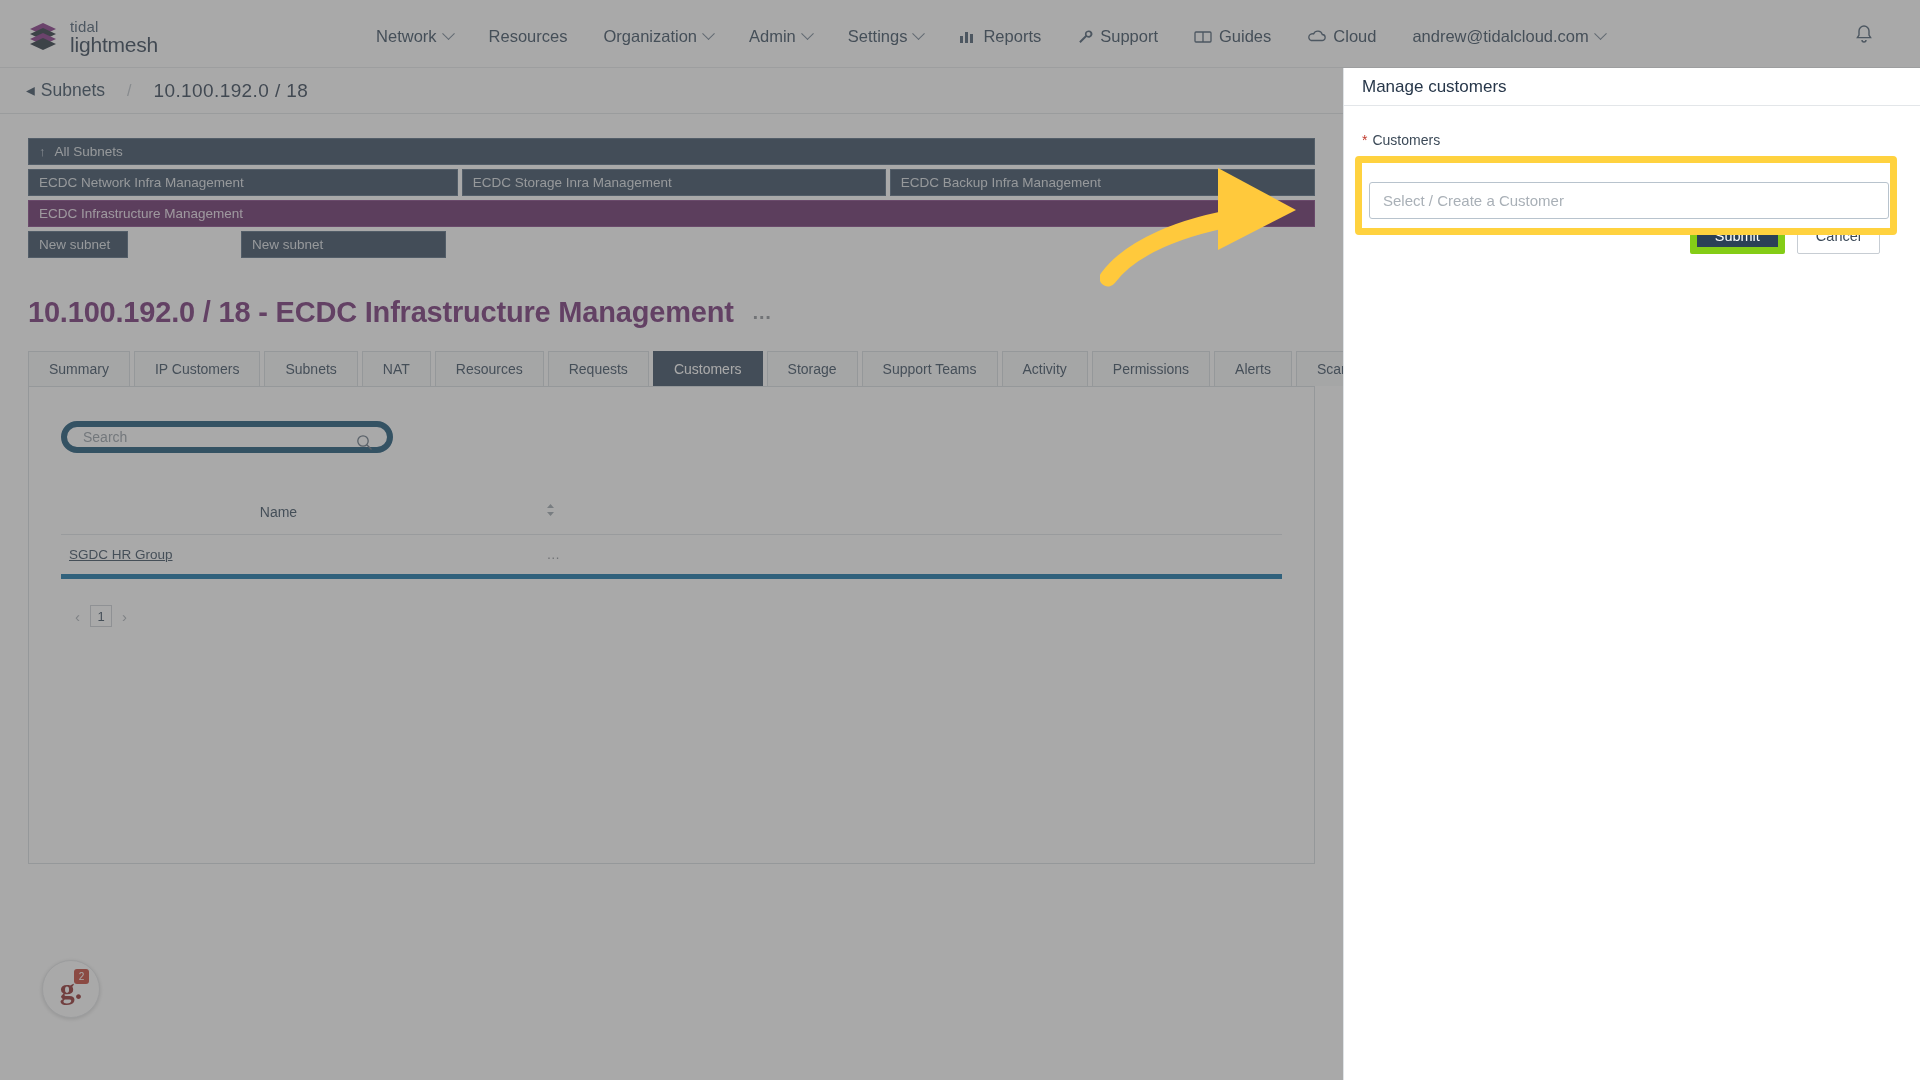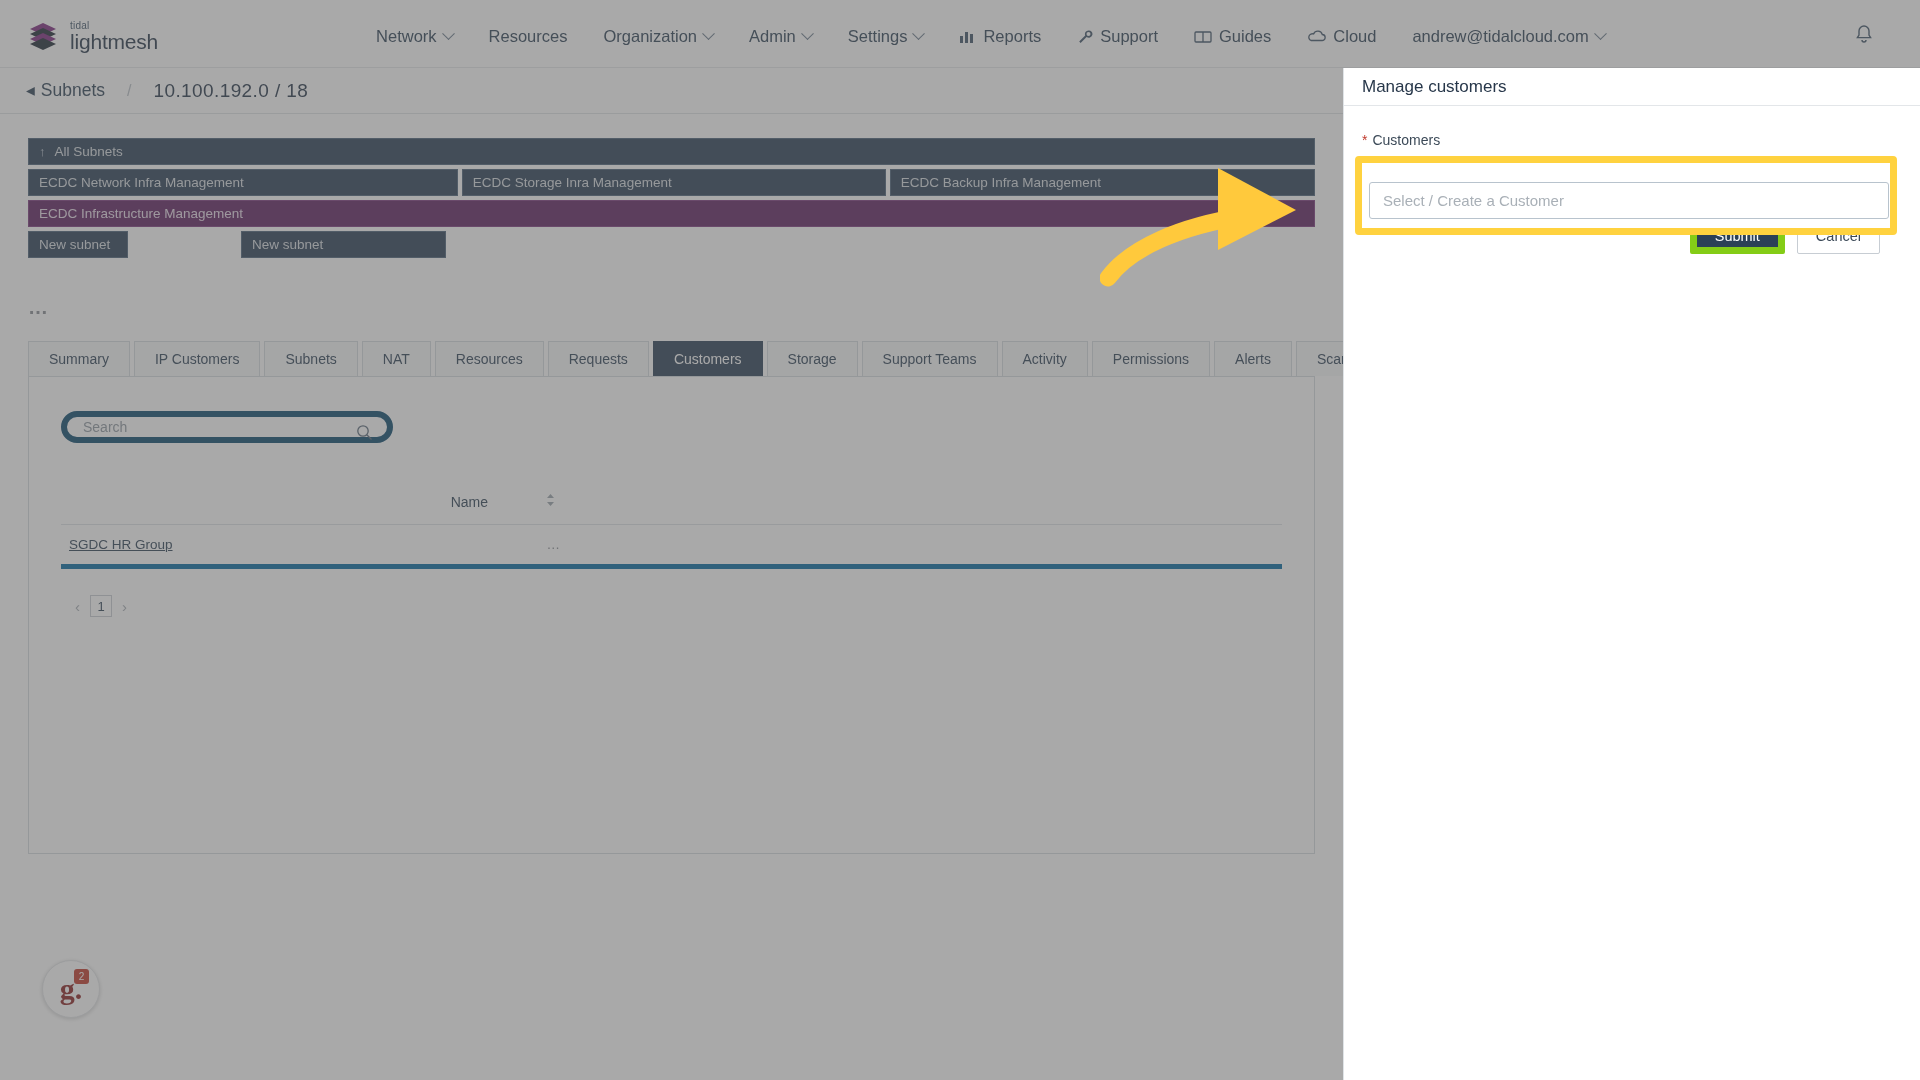--- a/index.html
+++ b/index.html
@@ -31,21 +31,21 @@
     border-bottom: 1px solid #e6e8ea;
     z-index: 5;
   }
   .logo-wrap {
     display: flex; align-items: center; gap: 10px;
     margin-left: 26px;
   }
   .logo-mark { width: 34px; height: 34px; position: relative; }
   .logo-text { line-height: 1.0; }
   .logo-text .t1 {
-    display:block; font-size: 10px; color: #3f5469; letter-spacing: .2px;
+    display:block; font-size: 15px; color: #3f5469; letter-spacing: .2px;
   }
   .logo-text .t2 {
     display:block; font-size: 21px; color: #27374a; font-weight: 400; letter-spacing: -.2px;
   }
   .nav-items {
     display: flex; align-items: center; gap: 0px;
     margin-left: 200px;
   }
   .nav-item {
     display: flex; align-items: center; gap: 7px;
@@ -127,21 +127,21 @@
   }
   .search-box input {
     border: none; outline: none; font-size: 14px; color:#2f4357;
     width: 100%; background: transparent; font-family: "Liberation Sans", sans-serif;
   }
   .search-box input::placeholder { color: #8f98a1; }
   .search-ic { position:absolute; right: 14px; top: 7px; }
 
   table.lst { width: 100%; border-collapse: collapse; margin-top: 44px; }
   table.lst th {
-    text-align: right; font-size: 14px; font-weight: 400; color:#2f4357;
+    text-align: center; font-size: 14px; font-weight: 400; color:#2f4357;
     padding: 6px 4px 14px 8px; border-bottom: 1px solid #dde1e5;
   }
   table.lst td {
     padding: 12px 4px 12px 8px; border-bottom: 5px solid #0369a1; font-size: 13.5px;
   }
   td.link a { color:#2f4357; text-decoration: underline; cursor:pointer; }
   .sort-ic { display:inline-block; margin-left: 6px; color:#9aa3ab; }
   .row-dots { color:#8a8f95; letter-spacing:2px; cursor:pointer; }
   .pager { margin-top: 26px; display:flex; align-items:center; gap:10px; padding-left: 14px; }
   .pg-arrow { color:#a7aeb5; font-size:15px; cursor:pointer; }
@@ -349,20 +349,21 @@
           <span>New subnet</span>
         </div>
         <div style="width:105px"></div>
         <div class="node newsub" style="width:205px">
           <span>New subnet</span>
         </div>
       </div>
     </div>
 
     <div class="page-title">
+      <span>10.100.192.0 / 18 - ECDC Infrastructure Management</span>
       <span class="title-dots">…</span>
     </div>
 
     <div class="tabs">
       <div class="tab">Summary</div>
       <div class="tab">IP Customers</div>
       <div class="tab">Subnets</div>
       <div class="tab">NAT</div>
       <div class="tab">Resources</div>
       <div class="tab">Requests</div>

